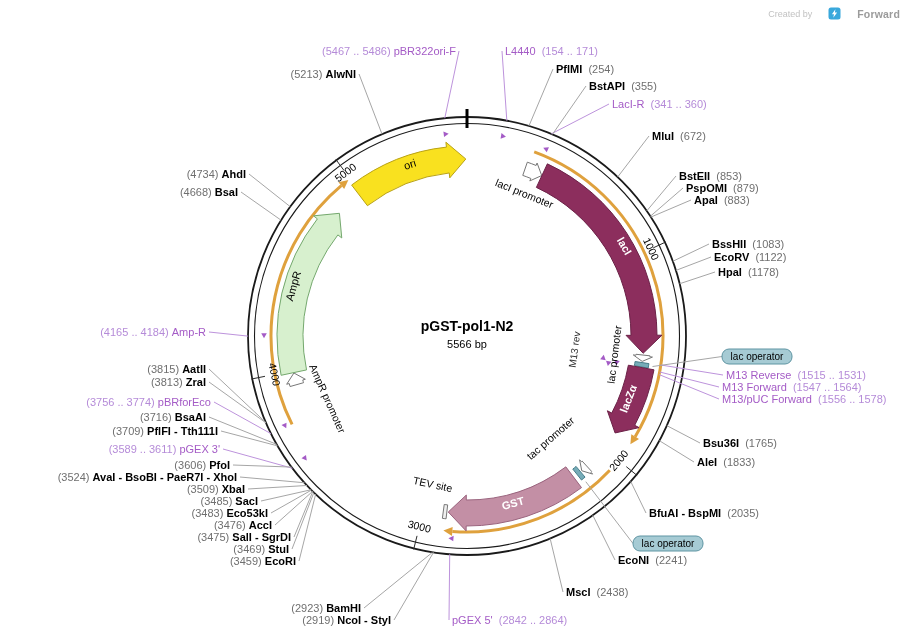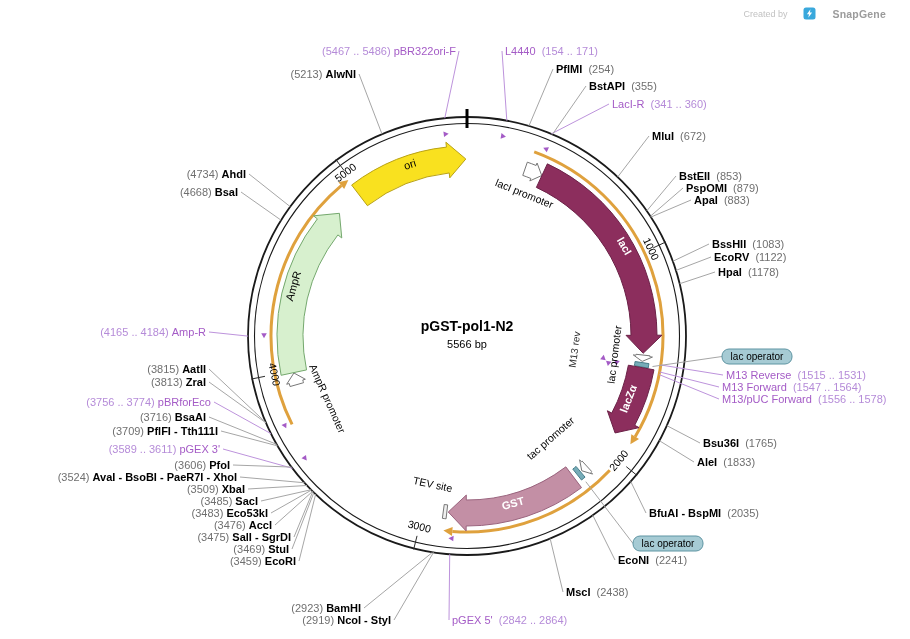--- a/index.html
+++ b/index.html
@@ -1,33 +1,33 @@
 <!DOCTYPE html>
 <html><head>
 <meta charset="utf-8">
 <style>
   html,body{margin:0;padding:0;background:#ffffff;}
   body{font-family:"Liberation Sans","DejaVu Sans",sans-serif;}
   .page{position:relative;width:910px;height:639px;background:#fff;overflow:hidden;}
-  .watermark{position:absolute;top:7px;right:24px;display:flex;align-items:center;gap:16px;z-index:5;}
+  .watermark{position:absolute;top:7px;right:10px;display:flex;align-items:center;gap:16px;z-index:5;}
   .wm-prefix{font-size:9px;color:#c2c2c2;}
   .wm-brand{font-size:10.5px;color:#9b9b9b;font-weight:600;letter-spacing:.2px;}
   svg text{font-family:"Liberation Sans","DejaVu Sans",sans-serif;}
 </style>
 </head>
 <body>
 
 <div class="page">
   <div class="watermark">
     <span class="wm-prefix">Created by</span>
     <svg class="wm-logo" width="13" height="13" viewBox="0 0 13 13">
       <rect x="0.5" y="0.5" width="12" height="12" rx="2.5" fill="#39a8dc"></rect>
       <path d="M7.4 2.2 L3.9 7.3 L6.0 7.3 L5.3 10.8 L9.1 5.5 L6.9 5.5 Z" fill="#ffffff"></path>
     </svg>
-    <span class="wm-brand">SnapGene</span>
+    <span class="wm-brand">Forward</span>
   </div>
   <svg id="map-svg" width="910" height="639" viewBox="0 0 910 639">
       <circle cx="467" cy="336" r="219" fill="none" stroke="#1a1a1a" stroke-width="1.8"></circle>
       <circle cx="467" cy="336" r="212.5" fill="none" stroke="#1a1a1a" stroke-width="1.1"></circle>
       <path d="M534.2 151.88 A196 196 0 0 1 635.17 436.67" fill="none" stroke="#dfa13d" stroke-width="3"></path>
       <path d="M630.37 444.28 L639.03 438.98 L631.31 434.36 Z" fill="#dfa13d"></path>
       <path d="M609.79 470.26 A196 196 0 0 1 452.34 531.45" fill="none" stroke="#dfa13d" stroke-width="3"></path>
       <path d="M443.38 530.57 L452 535.94 L452.68 526.96 Z" fill="#dfa13d"></path>
       <path d="M292.07 424.4 A196 196 0 0 1 341.31 185.6" fill="none" stroke="#dfa13d" stroke-width="3"></path>
       <path d="M348.35 179.99 L338.43 182.15 L344.2 189.06 Z" fill="#dfa13d"></path>

